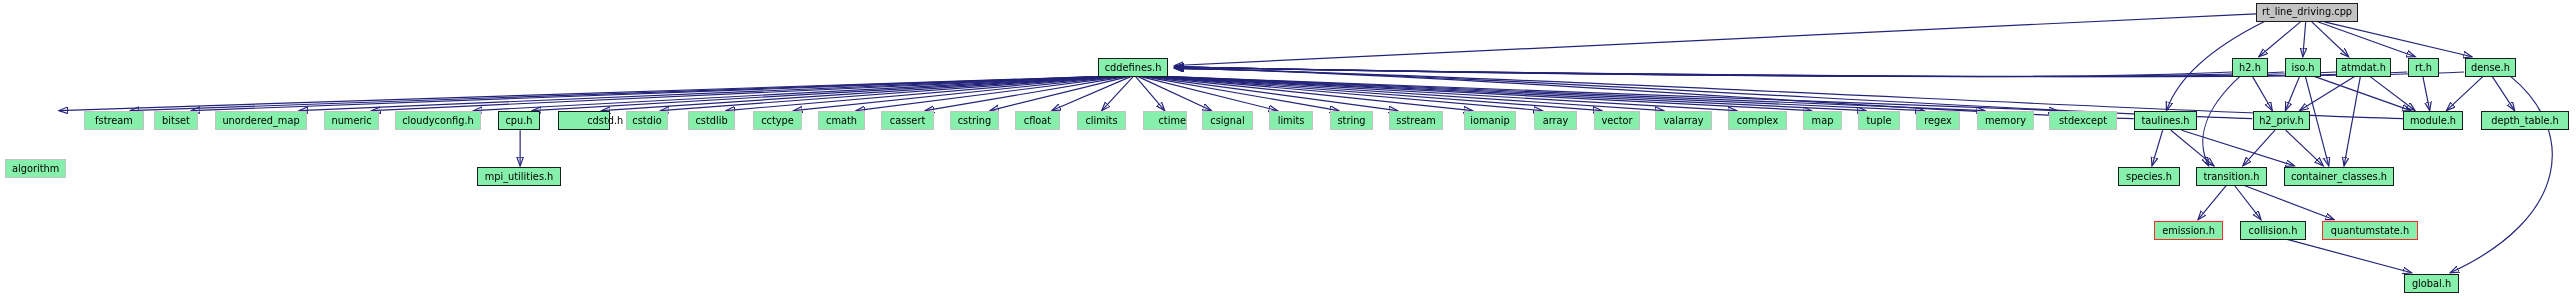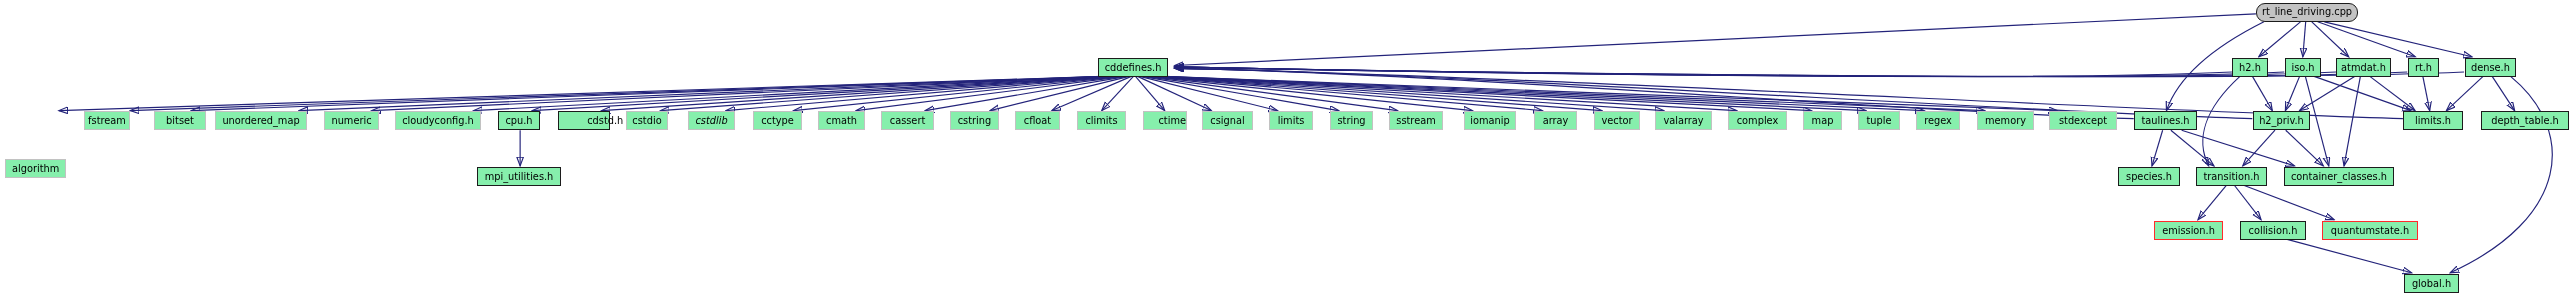--- a/index.html
+++ b/index.html
@@ -98,37 +98,37 @@
         <path d="M2996.85,179 L3151.875,228" marker-end="url(#arr)"></path>
         <path d="M3125.2,179 L3081,228" marker-end="url(#arr)"></path>
         <path d="M3139.95,179 L3191.625,228" marker-end="url(#arr)"></path>
         <path d="M3058.05,255 L3019.375,302" marker-end="url(#arr)"></path>
         <path d="M3069.6,255 L3106,302" marker-end="url(#arr)"></path>
         <path d="M3083,255 L3206.5,302" marker-end="url(#arr)"></path>
         <path d="M3141.9,329 L3313,375" marker-end="url(#arr)"></path>
       </g>
   </svg>
 
-<div class="node root" style="left: 2256px; top: 2.9px; width: 102px; border-radius: 9px;">rt_line_driving.cpp</div>
+<div class="node root" style="left: 2256px; top: 2.9px; width: 102px;">rt_line_driving.cpp</div>
     <div class="node doc" style="left: 1098px; top: 58px; width: 70px;">cddefines.h</div>
     <div class="node doc" style="left: 2232px; top: 58px; width: 36px;">h2.h</div>
     <div class="node doc" style="left: 2285px; top: 58px; width: 36px;">iso.h</div>
     <div class="node doc" style="left: 2336px; top: 58px; width: 55px;">atmdat.h</div>
     <div class="node doc" style="left: 2408px; top: 58px; width: 31px;">rt.h</div>
     <div class="node doc" style="left: 2465px; top: 58px; width: 51px;">dense.h</div>
     <div class="node sys" style="left: 5.1px; top: 111px; width: 61px; margin-top: 48px;">algorithm</div>
-    <div class="node sys" style="left: 84px; top: 111px; width: 46px;">fstream</div>
-    <div class="node sys" style="left: 154px; top: 111px; width: 52px;">bitset</div>
+    <div class="node sys" style="left: 84px; top: 111px; width: 60px;">fstream</div>
+    <div class="node sys" style="left: 154px; top: 111px; width: 44px;">bitset</div>
     <div class="node sys" style="left: 215px; top: 111px; width: 92px;">unordered_map</div>
     <div class="node sys" style="left: 324px; top: 111px; width: 55px;">numeric</div>
     <div class="node sys" style="left: 395px; top: 111px; width: 86px;">cloudyconfig.h</div>
     <div class="node doc" style="left: 498px; top: 111px; width: 42px;">cpu.h</div>
     <div class="node doc" style="left: 558px; top: 111px; width: 52px; padding-left: 44px;">cdstd.h</div>
     <div class="node sys" style="left: 626px; top: 111px; width: 42px;">cstdio</div>
-    <div class="node sys" style="left: 688px; top: 111px; width: 47px; font-style: italic;">cstdlib</div>
+    <div class="node sys" style="left: 688px; top: 111px; width: 47px;">cstdlib</div>
     <div class="node sys" style="left: 753px; top: 111px; width: 49px;">cctype</div>
     <div class="node sys" style="left: 818px; top: 111px; width: 47px;">cmath</div>
     <div class="node sys" style="left: 881px; top: 111px; width: 53px;">cassert</div>
     <div class="node sys" style="left: 950px; top: 111px; width: 49px;">cstring</div>
     <div class="node sys" style="left: 1015px; top: 111px; width: 45px;">cfloat</div>
     <div class="node sys" style="left: 1077px; top: 111px; width: 49px;">climits</div>
     <div class="node sys" style="left: 1143px; top: 111px; width: 44px; padding-left: 16px;">ctime</div>
     <div class="node sys" style="left: 1202px; top: 111px; width: 51px;">csignal</div>
     <div class="node sys" style="left: 1269px; top: 111px; width: 44px;">limits</div>
     <div class="node sys" style="left: 1330px; top: 111px; width: 43px;">string</div>
@@ -138,21 +138,21 @@
     <div class="node sys" style="left: 1594px; top: 111px; width: 46px;">vector</div>
     <div class="node sys" style="left: 1655px; top: 111px; width: 57px; text-align: right;">valarray</div>
     <div class="node sys" style="left: 1728px; top: 111px; width: 59px;">complex</div>
     <div class="node sys" style="left: 1803px; top: 111px; width: 39px;">map</div>
     <div class="node sys" style="left: 1858px; top: 111px; width: 42px;">tuple</div>
     <div class="node sys" style="left: 1916px; top: 111px; width: 44px;">regex</div>
     <div class="node sys" style="left: 1977px; top: 111px; width: 57px;">memory</div>
     <div class="node sys" style="left: 2049px; top: 111px; width: 68px;">stdexcept</div>
     <div class="node doc" style="left: 2134px; top: 111px; width: 63px;">taulines.h</div>
     <div class="node doc" style="left: 2253px; top: 111px; width: 57px;">h2_priv.h</div>
-    <div class="node doc" style="left: 2403px; top: 111px; width: 60px;">limits.h</div>
+    <div class="node doc" style="left: 2403px; top: 111px; width: 60px;">module.h</div>
     <div class="node doc" style="left: 2481px; top: 111px; width: 88px;">depth_table.h</div>
     <div class="node doc" style="left: 477px; top: 167px; width: 84px;">mpi_utilities.h</div>
     <div class="node doc" style="left: 2118px; top: 167px; width: 62px;">species.h</div>
     <div class="node doc" style="left: 2196px; top: 167px; width: 71px;">transition.h</div>
     <div class="node doc" style="left: 2284px; top: 167px; width: 110px;">container_classes.h</div>
     <div class="node trunc" style="left: 2154px; top: 221px; width: 69px;">emission.h</div>
     <div class="node doc" style="left: 2240px; top: 221px; width: 66px;">collision.h</div>
     <div class="node trunc" style="left: 2322px; top: 221px; width: 96px;">quantumstate.h</div>
     <div class="node doc" style="left: 2404px; top: 274px; width: 55px;">global.h</div>
   </div>

